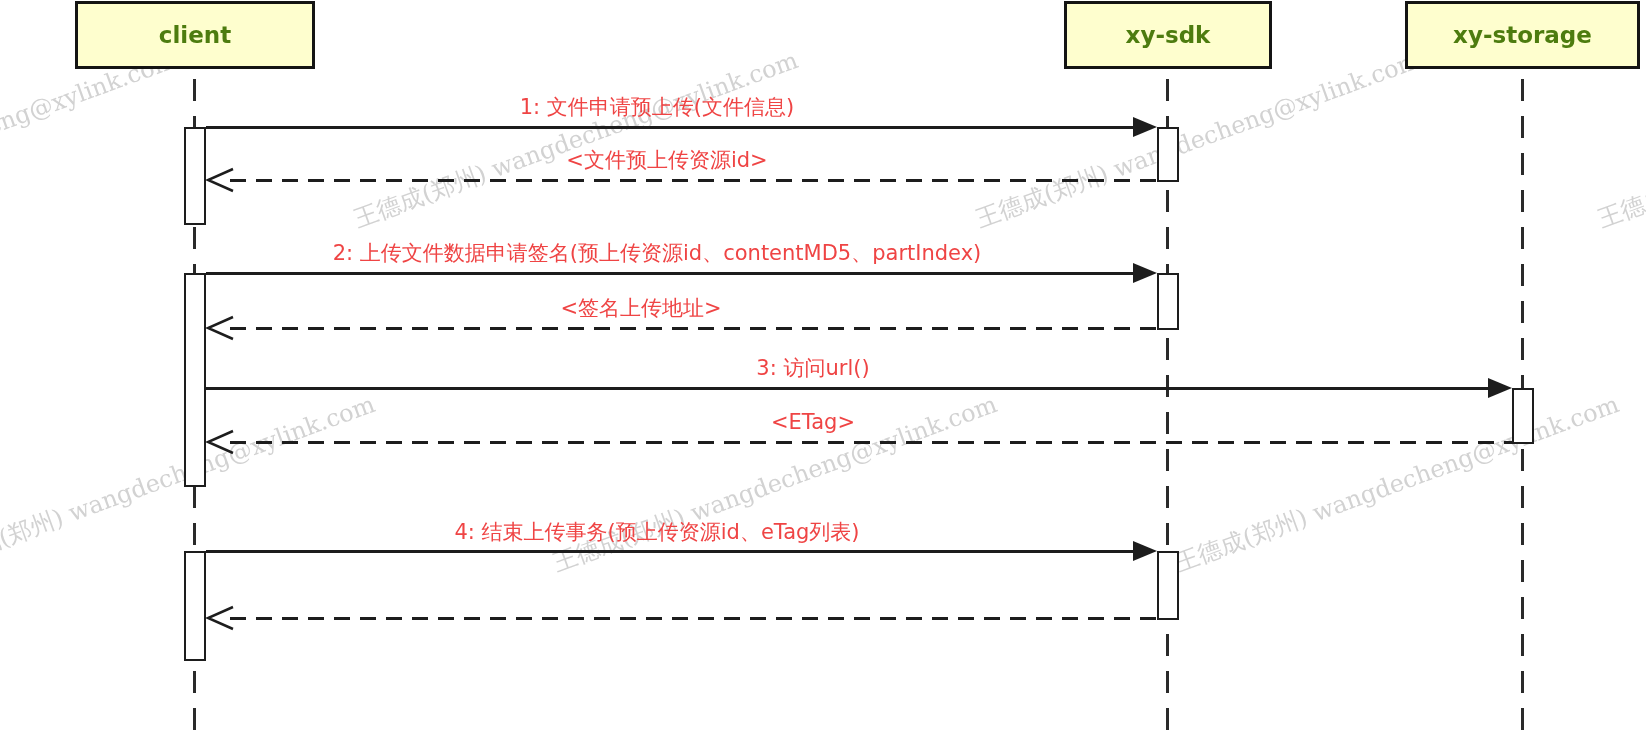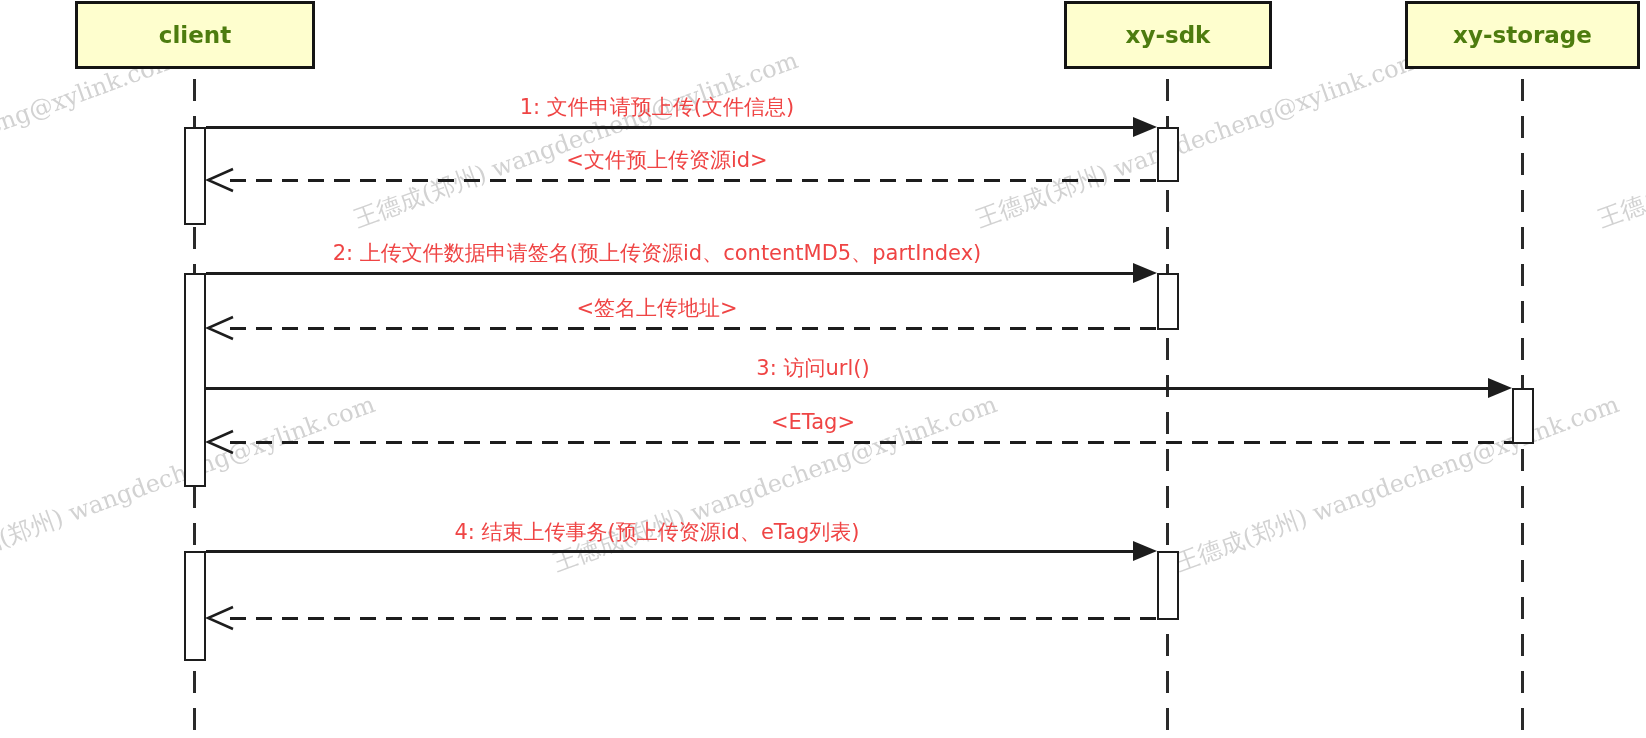--- a/index.html
+++ b/index.html
@@ -89,21 +89,21 @@
   <div class="mlabel" style="left:216px;width:902px;top:147px">&lt;文件预上传资源id&gt;</div>
   <div class="line-dash" style="left:230px;top:179px;width:927px"></div>
   <svg class="head-open" style="left:205px;top:167px" viewBox="0 0 30 26">
       <path d="M28 2 L3 13 L28 24" fill="none" stroke="#1d1d1d" stroke-width="2.5"></path>
     </svg>
 
   <div class="mlabel" style="left:206px;width:902px;top:240px">2: 上传文件数据申请签名(预上传资源id、contentMD5、partIndex)</div>
   <div class="line-solid" style="left:206px;top:272px;width:927px"></div>
   <div class="head-solid" style="left:1133px;top:263px"></div>
 
-  <div class="mlabel" style="left:206px;width:902px;top:295px">&lt;签名上传地址&gt;</div>
+  <div class="mlabel" style="left:190px;width:902px;top:295px">&lt;签名上传地址&gt;</div>
   <div class="line-dash" style="left:230px;top:327px;width:927px"></div>
   <svg class="head-open" style="left:205px;top:315px" viewBox="0 0 30 26">
       <path d="M28 2 L3 13 L28 24" fill="none" stroke="#1d1d1d" stroke-width="2.5"></path>
     </svg>
 
   <div class="mlabel" style="left:206px;width:1214px;top:355px">3: 访问url()</div>
   <div class="line-solid" style="left:206px;top:387px;width:1282px"></div>
   <div class="head-solid" style="left:1488px;top:378px"></div>
 
   <div class="mlabel" style="left:206px;width:1214px;top:409px">&lt;ETag&gt;</div>

